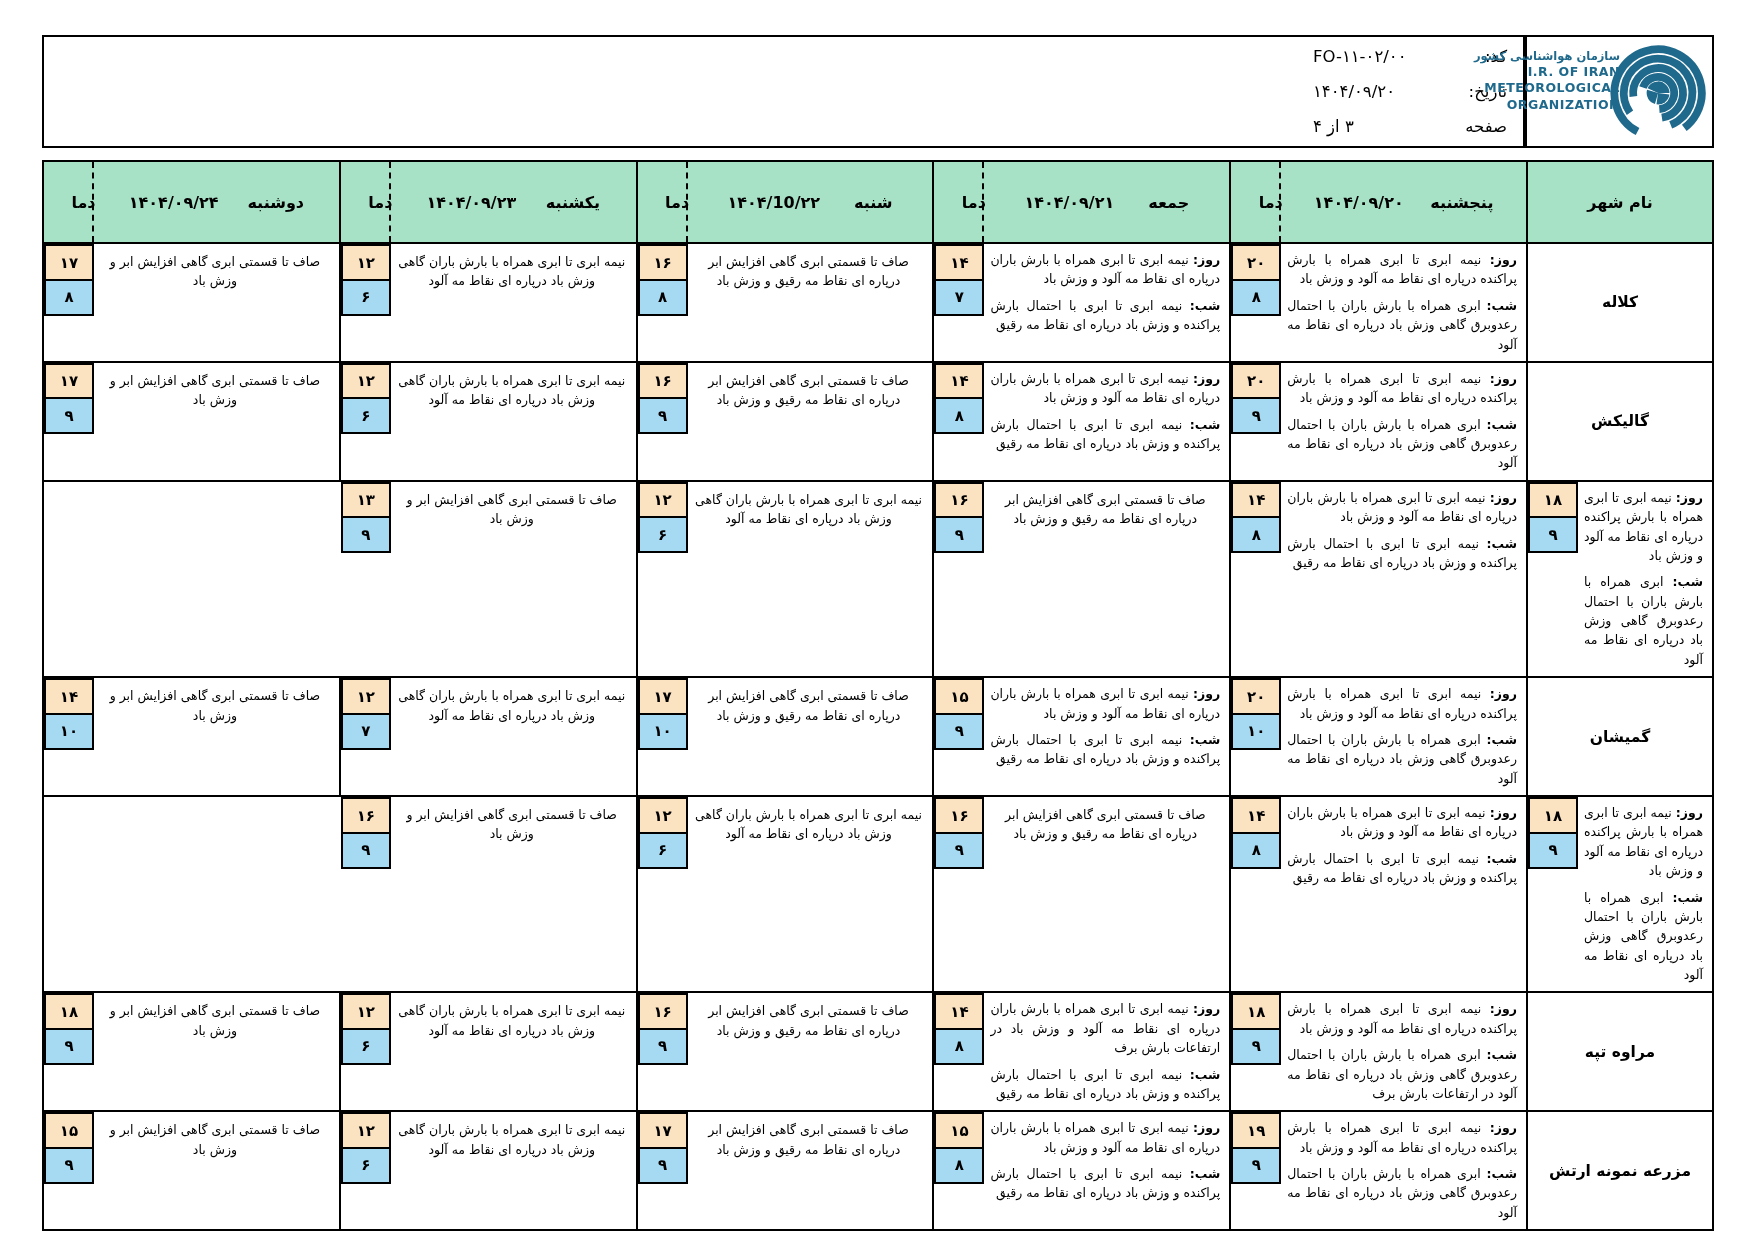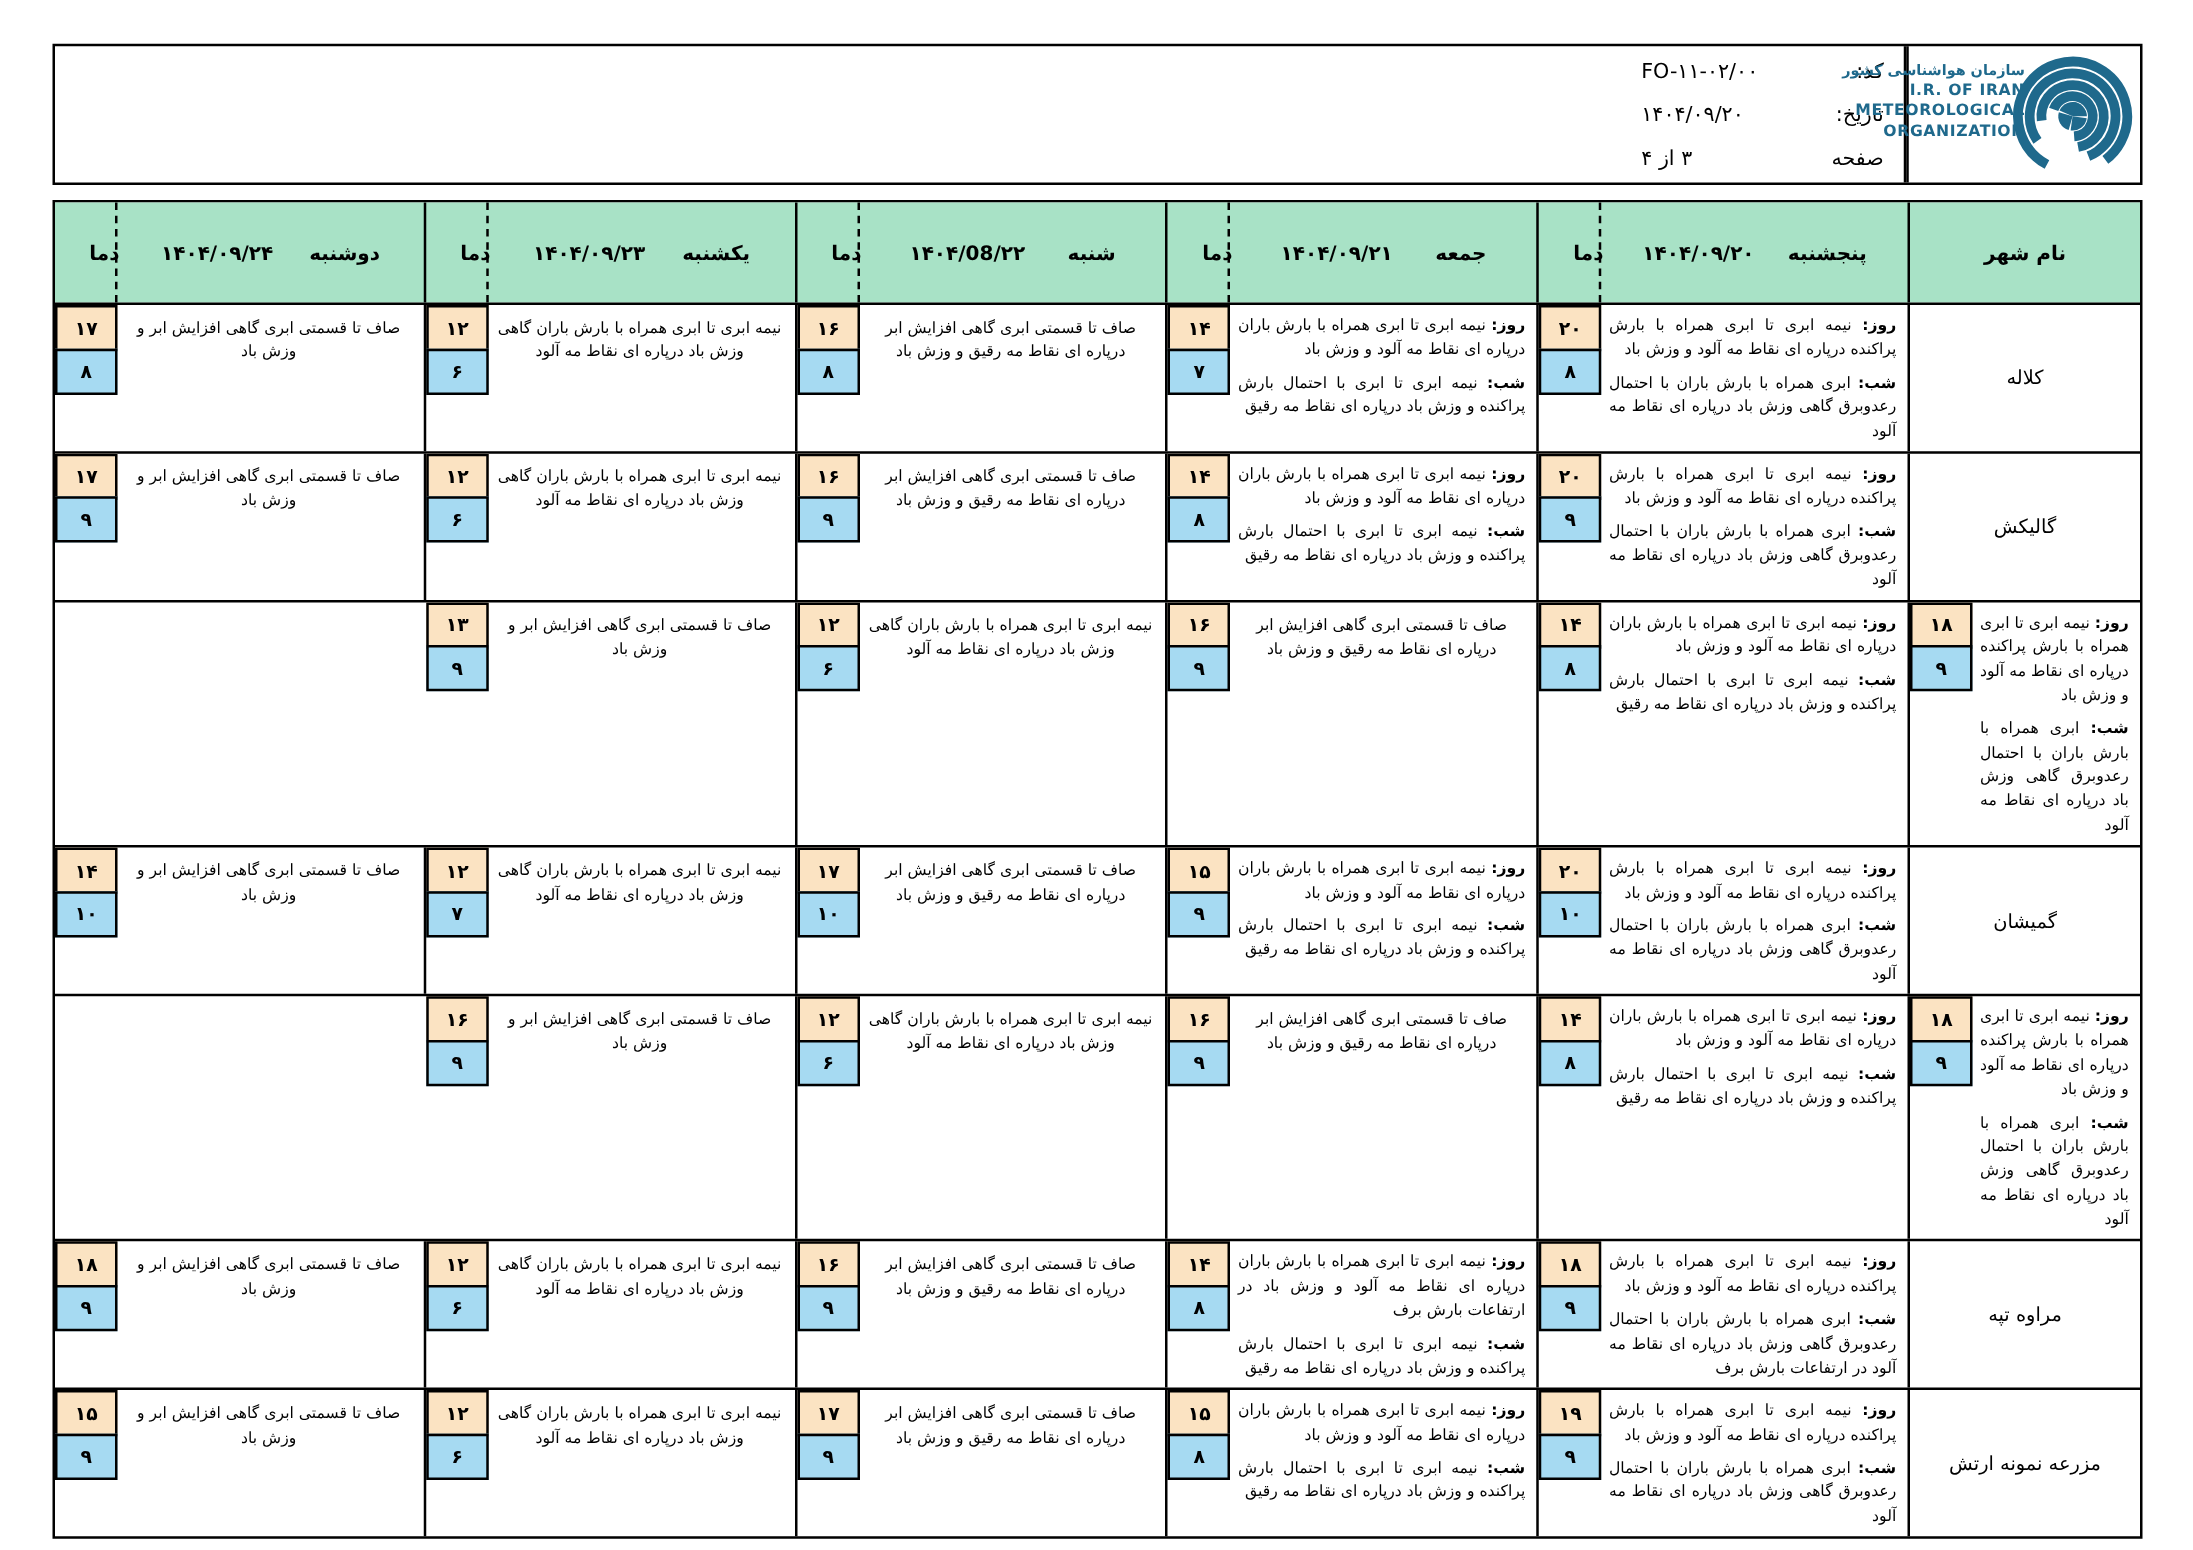--- a/index.html
+++ b/index.html
@@ -67,21 +67,21 @@
   .day-hcell { display: flex; padding: 0; align-items: stretch; }
   .day-label { flex: 1; display: flex; align-items: center; justify-content: space-evenly; padding: 0 6px; }
   .temp-hcell {
     width: 50px; flex-shrink: 0;
     display: flex; align-items: center; justify-content: center;
     border-right: 2.5px dashed #000;
     padding-left: 31px;
   }
   .city-cell {
     display: flex; align-items: center; justify-content: center;
-    font-size: 15.5px; padding: 20px;
+    font-size: 15.5px; padding: 20px; font-weight: bold;
   }
   .day-cell { display: flex; align-items: stretch; }
   .forecast { flex: 1; padding: 6px 9px 0 6px; font-size: 12.5px; line-height: 1.55; }
   .forecast p { margin-bottom: 7px; text-align: justify; }
   .forecast.single p { text-align: center; padding-top: 2px; }
   .plabel { font-weight: bold; }
   .temps { width: 50px; flex-shrink: 0; display: flex; flex-direction: column; align-self: flex-start; }
   .temp {
     width: 100%; height: 37px;
     display: flex; align-items: center; justify-content: center;
@@ -159,21 +159,21 @@
         <div class="day-label">
           <span>جمعه</span>
           <span>۱۴۰۴/۰۹/۲۱</span>
         </div>
         <div class="temp-hcell">دما</div>
       </div>
 
       <div class="hcell day-hcell">
         <div class="day-label">
           <span>شنبه</span>
-          <span>۱۴۰۴/08/۲۲</span>
+          <span>۱۴۰۴/10/۲۲</span>
         </div>
         <div class="temp-hcell">دما</div>
       </div>
 
       <div class="hcell day-hcell">
         <div class="day-label">
           <span>یکشنبه</span>
           <span>۱۴۰۴/۰۹/۲۳</span>
         </div>
         <div class="temp-hcell">دما</div>

